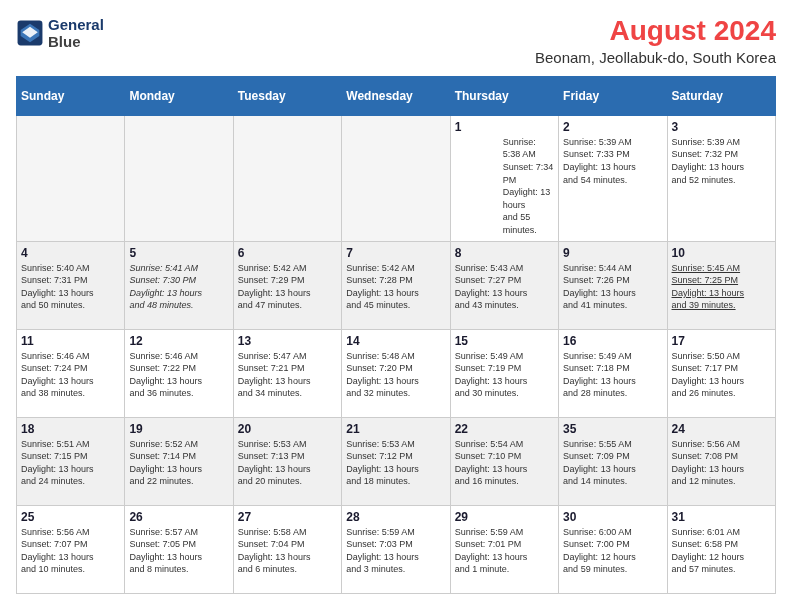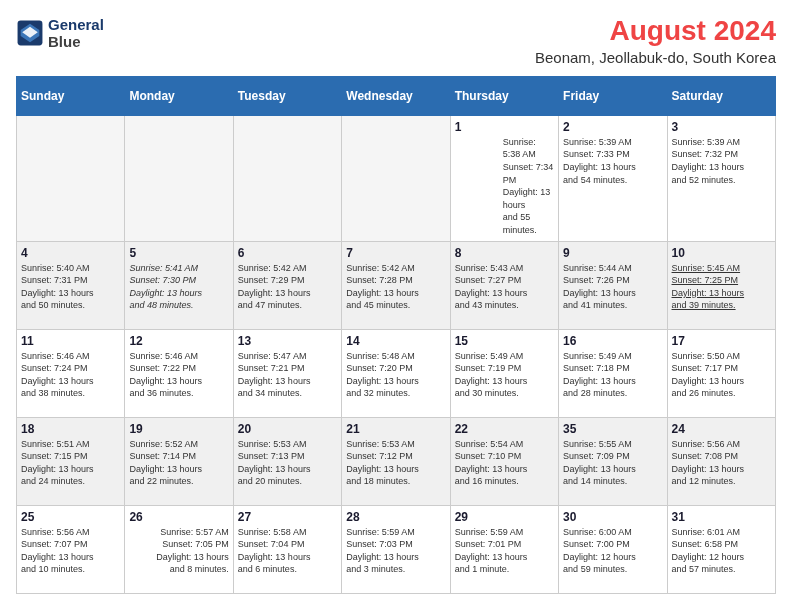--- a/index.html
+++ b/index.html
@@ -299,21 +299,21 @@
       <tr>
         <td>
           <span class="day-num">25</span>
           <div class="day-info" style="white-space: pre-line;">Sunrise: 5:56 AM
 Sunset: 7:07 PM
 Daylight: 13 hours
 and 10 minutes.</div>
         </td>
         <td>
           <span class="day-num">26</span>
-          <div class="day-info" style="white-space: pre-line; text-align: right;">Sunrise: 5:57 AM
+          <div class="day-info" style="white-space: pre-line;">Sunrise: 5:57 AM
 Sunset: 7:05 PM
 Daylight: 13 hours
 and 8 minutes.</div>
         </td>
         <td>
           <span class="day-num">27</span>
           <div class="day-info" style="white-space: pre-line;">Sunrise: 5:58 AM
 Sunset: 7:04 PM
 Daylight: 13 hours
 and 6 minutes.</div>

